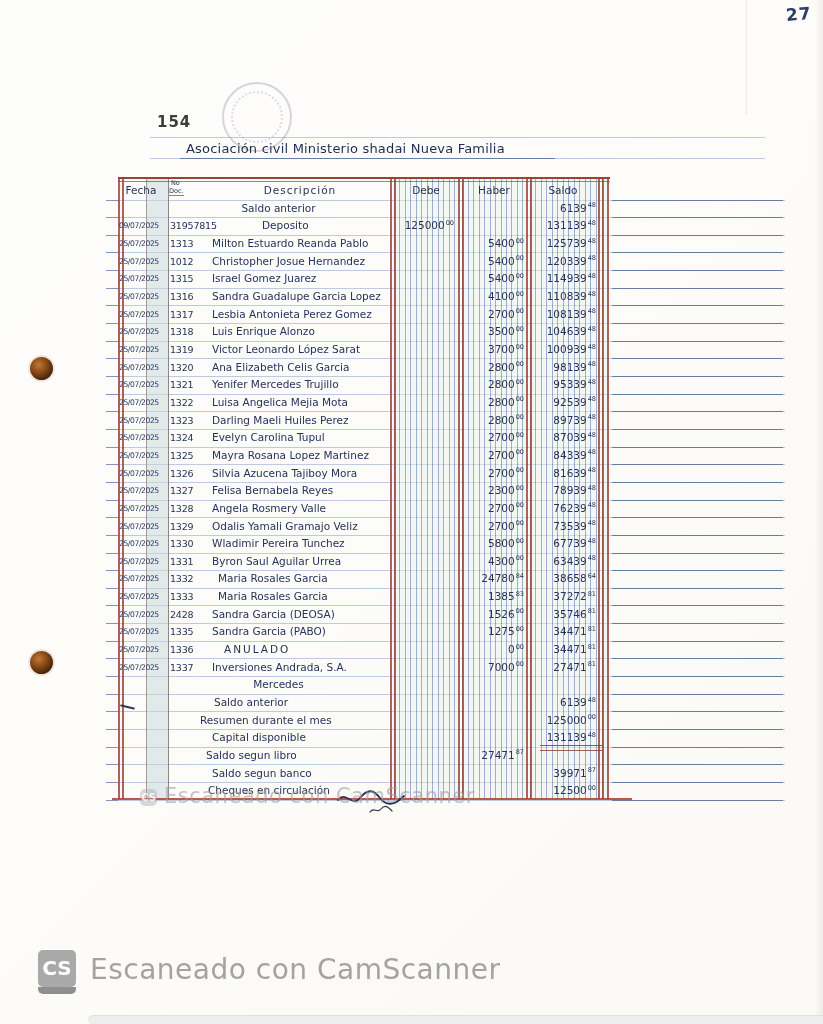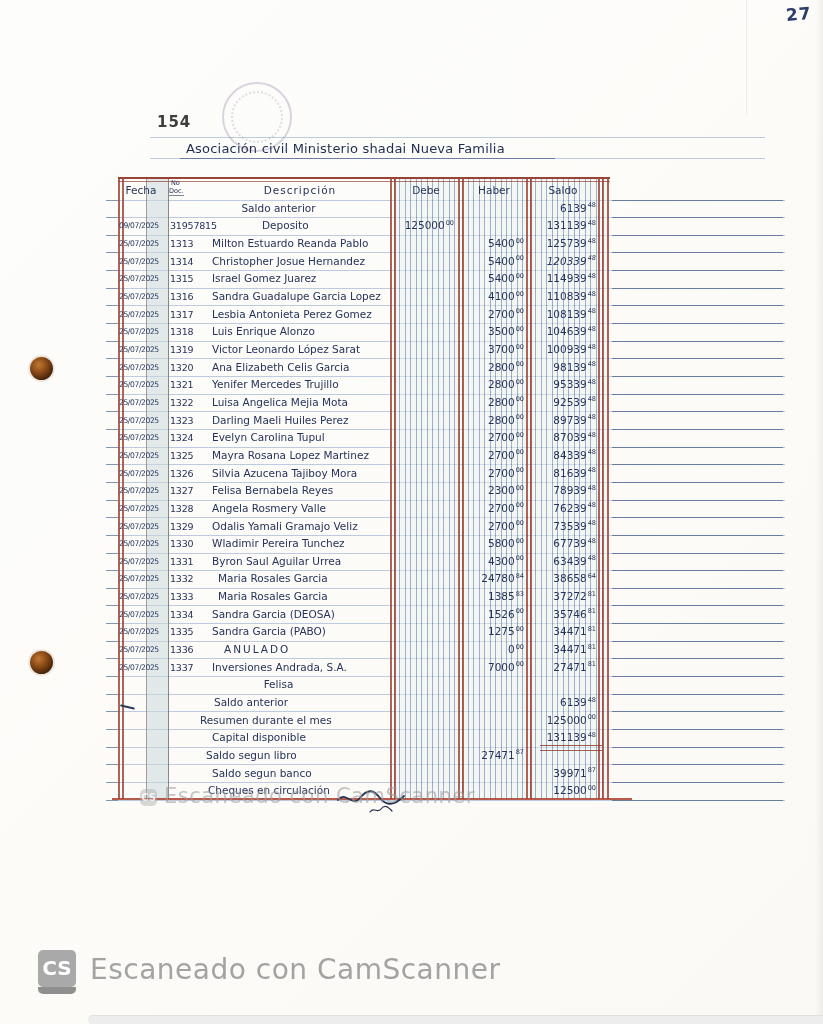--- a/index.html
+++ b/index.html
@@ -205,24 +205,24 @@
         </div>
         <div class="row hw" style="top: 235.1px;">
           <div class="cf">25/07/2025</div>
           <div class="cd">1313</div>
           <div class="cx" style="left: 212px;">Milton Estuardo Reanda Pablo</div>
           <div class="amt" style="left: 462px; width: 62px;">5400<span class="c">00</span></div>
           <div class="amt" style="left: 532px; width: 64px;">125739<span class="c">48</span></div>
         </div>
         <div class="row hw" style="top: 252.75px;">
           <div class="cf">25/07/2025</div>
-          <div class="cd">1314</div>
+          <div class="cd">1012</div>
           <div class="cx" style="left: 212px;">Christopher Josue Hernandez</div>
           <div class="amt" style="left: 462px; width: 62px;">5400<span class="c">00</span></div>
-          <div class="amt" style="left: 532px; width: 64px; font-style: italic;">120339<span class="c">48</span></div>
+          <div class="amt" style="left: 532px; width: 64px;">120339<span class="c">48</span></div>
         </div>
         <div class="row hw" style="top: 270.4px;">
           <div class="cf">25/07/2025</div>
           <div class="cd">1315</div>
           <div class="cx" style="left: 212px;">Israel Gomez Juarez</div>
           <div class="amt" style="left: 462px; width: 62px;">5400<span class="c">00</span></div>
           <div class="amt" style="left: 532px; width: 64px;">114939<span class="c">48</span></div>
         </div>
         <div class="row hw" style="top: 288.05px;">
           <div class="cf">25/07/2025</div>
@@ -345,21 +345,21 @@
         </div>
         <div class="row hw" style="top: 588.1px;">
           <div class="cf">25/07/2025</div>
           <div class="cd">1333</div>
           <div class="cx" style="left: 218px;">Maria Rosales Garcia</div>
           <div class="amt" style="left: 462px; width: 62px;">1385<span class="c">83</span></div>
           <div class="amt" style="left: 532px; width: 64px;">37272<span class="c">81</span></div>
         </div>
         <div class="row hw" style="top: 605.75px;">
           <div class="cf">25/07/2025</div>
-          <div class="cd">1334</div>
+          <div class="cd">2428</div>
           <div class="cx" style="left: 212px;">Sandra Garcia (DEOSA)</div>
           <div class="amt" style="left: 462px; width: 62px;">1526<span class="c">00</span></div>
           <div class="amt" style="left: 532px; width: 64px;">35746<span class="c">81</span></div>
         </div>
         <div class="row hw" style="top: 623.4px;">
           <div class="cf">25/07/2025</div>
           <div class="cd">1335</div>
           <div class="cx" style="left: 212px;">Sandra Garcia (PABO)</div>
           <div class="amt" style="left: 462px; width: 62px;">1275<span class="c">00</span></div>
           <div class="amt" style="left: 532px; width: 64px;">34471<span class="c">81</span></div>
@@ -372,21 +372,21 @@
           <div class="amt" style="left: 532px; width: 64px;">34471<span class="c">81</span></div>
         </div>
         <div class="row hw" style="top: 658.7px;">
           <div class="cf">25/07/2025</div>
           <div class="cd">1337</div>
           <div class="cx" style="left: 212px;">Inversiones Andrada, S.A.</div>
           <div class="amt" style="left: 462px; width: 62px;">7000<span class="c">00</span></div>
           <div class="amt" style="left: 532px; width: 64px;">27471<span class="c">81</span></div>
         </div>
         <div class="row hw" style="top: 676.35px;">
-          <div class="cx" style="left: 167px; width: 223px; text-align: center;">Felisa</div>
+          <div class="cx" style="left: 167px; width: 223px; text-align: center;">Mercedes</div>
         </div>
         <div class="row hw" style="top: 694px;">
           <div class="cx" style="left: 214px;">Saldo anterior</div>
           <div class="amt" style="left: 532px; width: 64px;">6139<span class="c">48</span></div>
         </div>
         <div class="row hw" style="top: 711.65px;">
           <div class="cx" style="left: 200px;">Resumen durante el mes</div>
           <div class="amt" style="left: 532px; width: 64px;">125000<span class="c">00</span></div>
         </div>
         <div class="row hw" style="top: 729.3px;">

